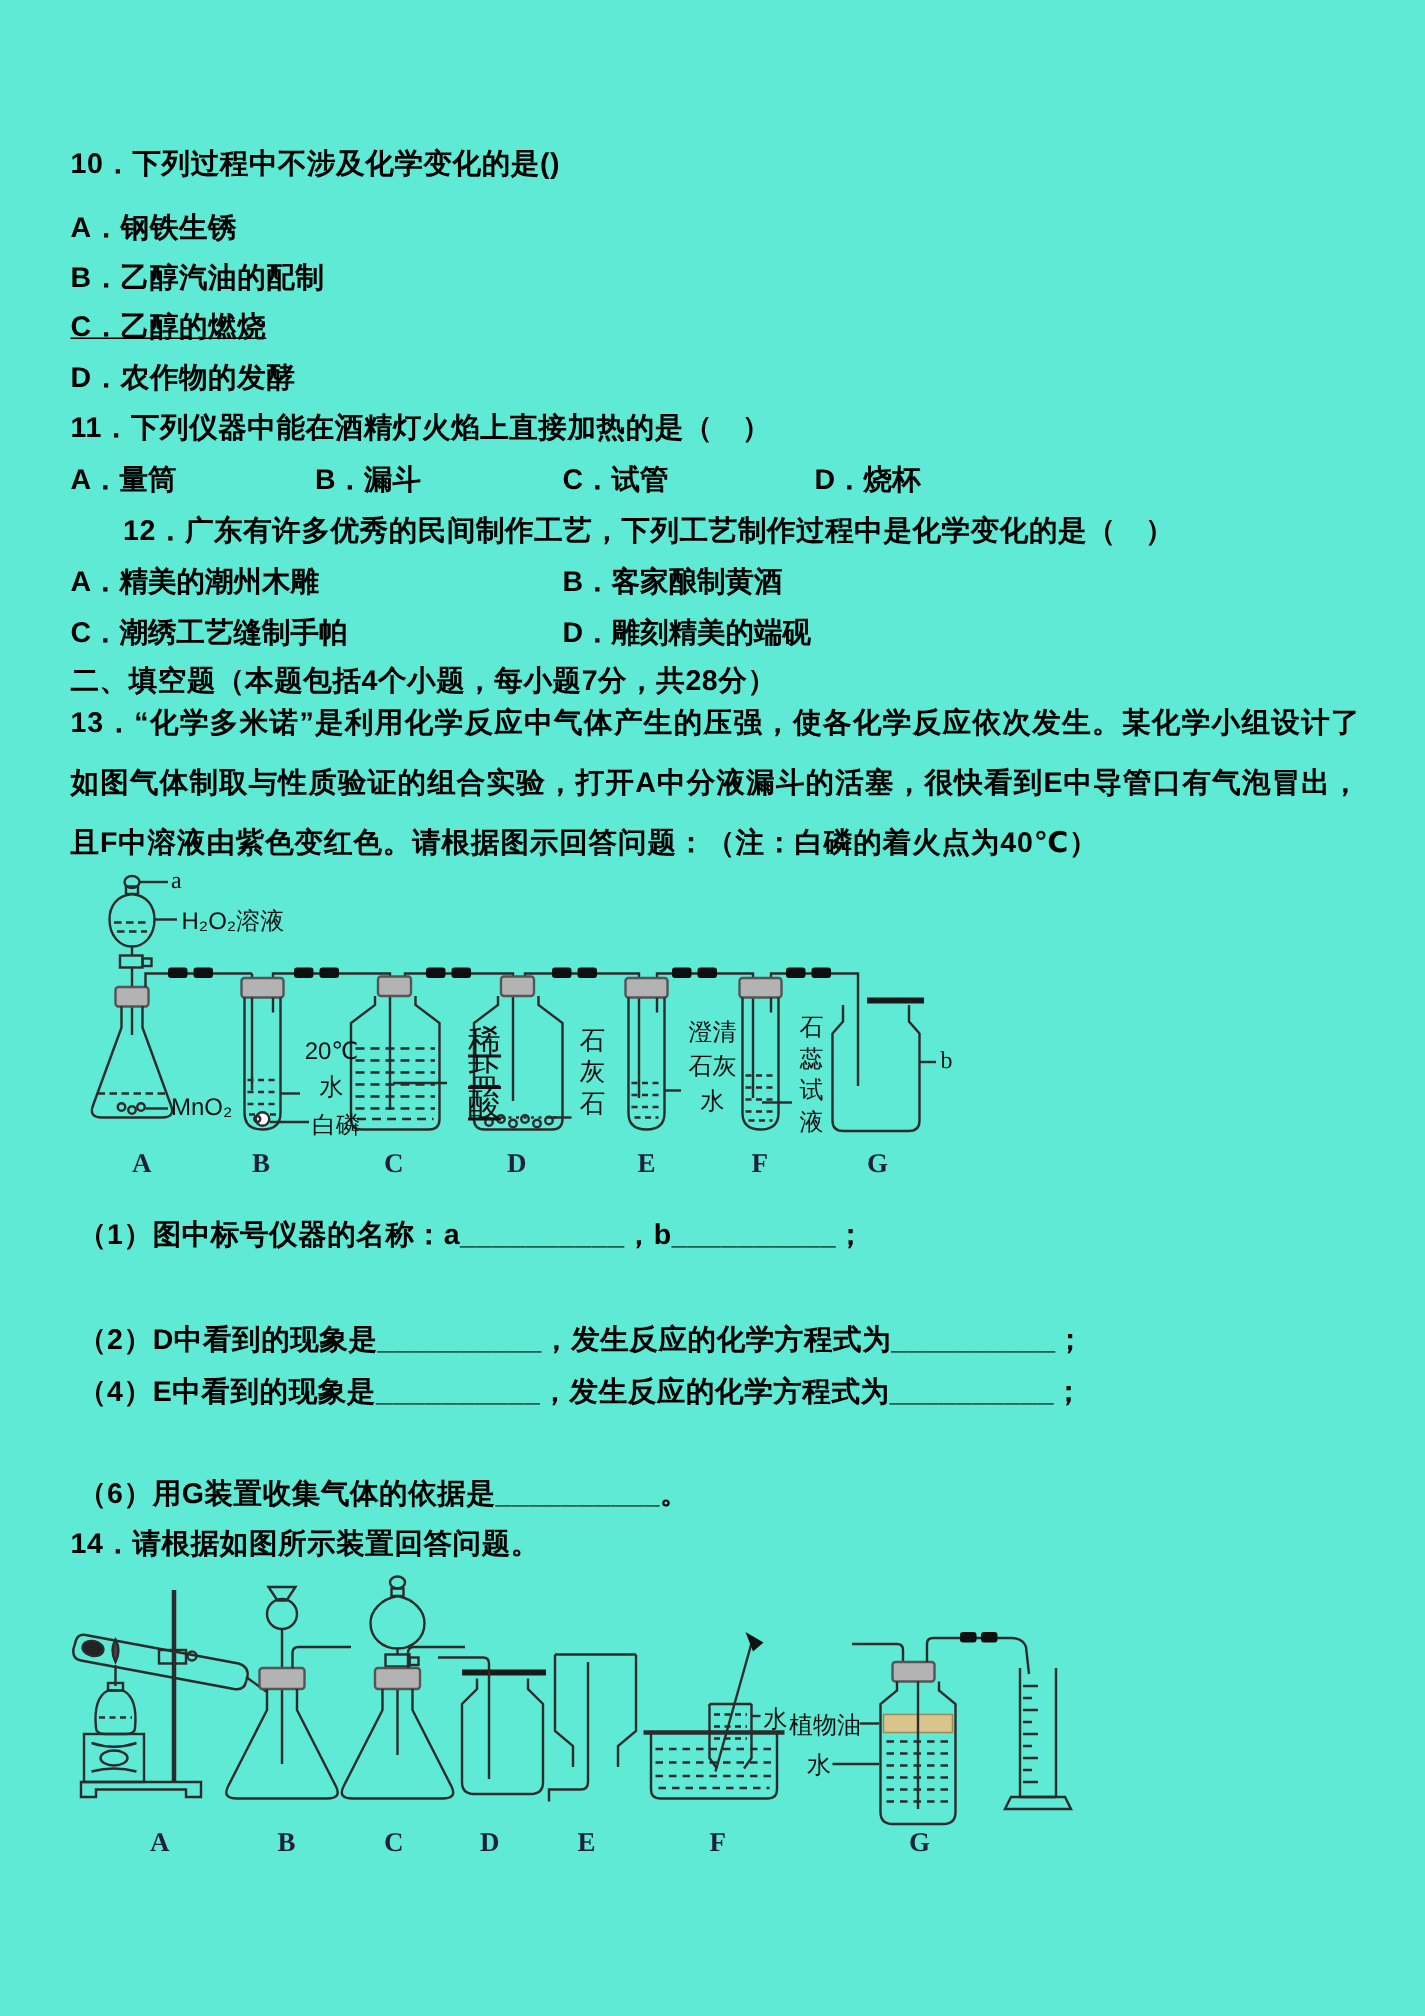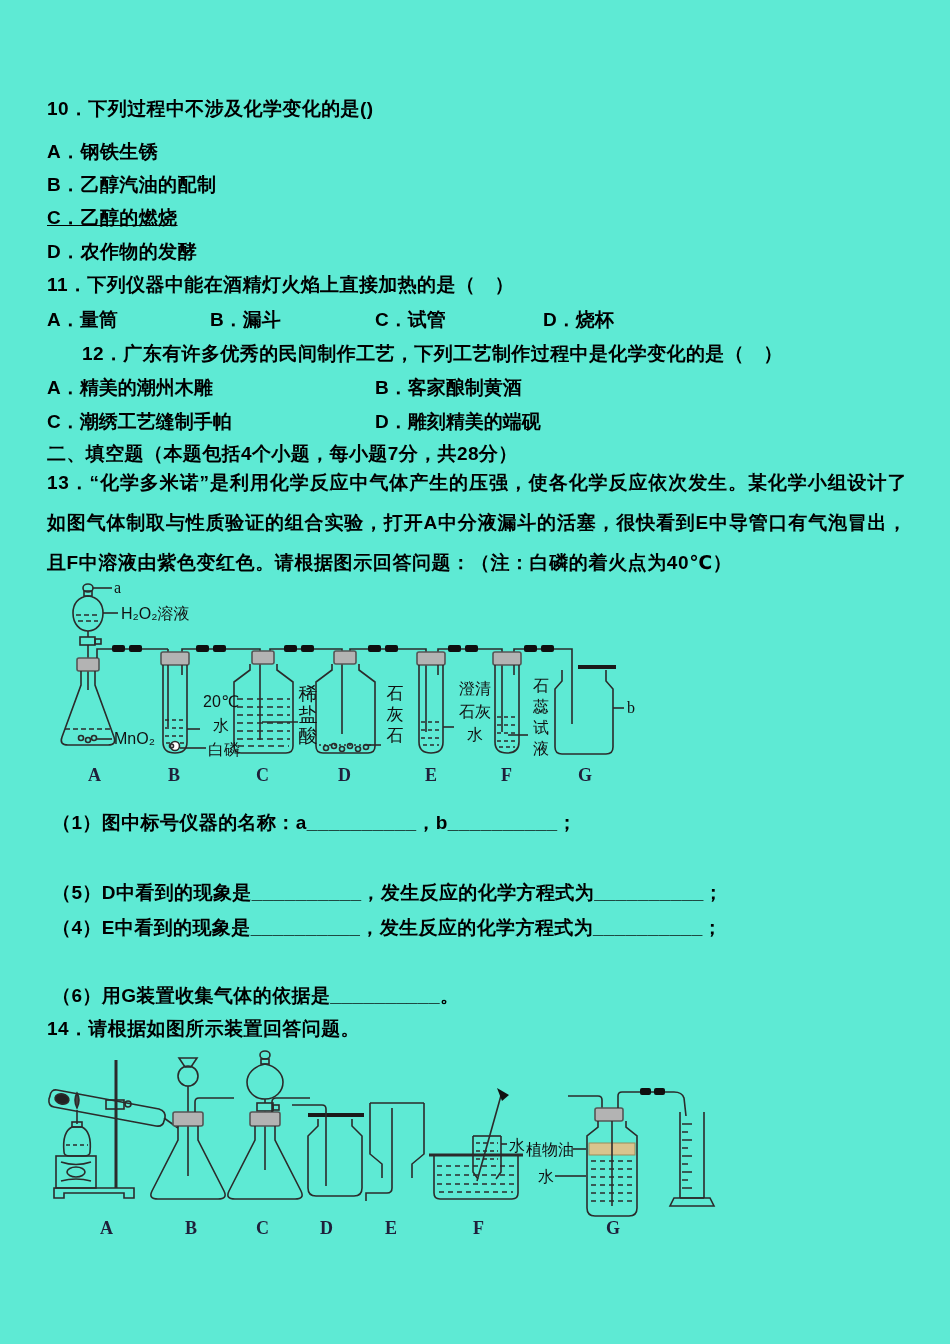--- a/index.html
+++ b/index.html
@@ -159,36 +159,36 @@
             <rect x="491" y="63" width="13" height="7" rx="2"></rect>
         </g>
       </g>
     </svg>
     <span class="dlabel" style="left:64px; top:-3px; font-family:'Liberation Serif',serif;">a</span>
     <span class="dlabel" style="left:71px; top:22px;">H₂O₂溶液</span>
     <span class="dlabel" style="left:64px; top:148px; font-size:16px;">MnO₂</span>
     <span class="dlabel ctext" style="left:148px; top:108px;">20℃</span>
     <span class="dlabel ctext" style="left:148px; top:132px;">水</span>
     <span class="dlabel" style="left:158px; top:158px;">白磷</span>
-    <span class="dlabel vtext" style="left:248px; top:101px; font-size:19px;">稀盐酸</span>
+    <span class="dlabel vtext" style="left:262px; top:101px; font-size:22px;text-decoration:underline;">稀盐酸</span>
     <span class="dlabel vtext" style="left:335px; top:101px; font-size:17px;">石灰石</span>
     <span class="dlabel v2text" style="left:406px; top:95px;">澄清石灰水</span>
     <span class="dlabel vtext" style="left:481px; top:93px;">石蕊试液</span>
     <span class="dlabel" style="left:577px; top:117px; font-family:'Liberation Serif',serif;">b</span>
     <span class="letter" style="left:38px;  top:183px;">A</span>
     <span class="letter" style="left:118px; top:183px;">B</span>
     <span class="letter" style="left:206px; top:183px;">C</span>
     <span class="letter" style="left:288px; top:183px;">D</span>
     <span class="letter" style="left:375px; top:183px;">E</span>
     <span class="letter" style="left:451px; top:183px;">F</span>
     <span class="letter" style="left:528px; top:183px;">G</span>
   </div>
 
   <div class="t" style="left:52px; top:810px;">（1）图中标号仪器的名称：a__________，b__________；</div>
-  <div class="t" style="left:52px; top:880px;">（5）D中看到的现象是__________，发生反应的化学方程式为__________；</div>
+  <div class="t" style="left:52px; top:880px;">（2）D中看到的现象是__________，发生反应的化学方程式为__________；</div>
   <div class="t" style="left:52px; top:915px;">（4）E中看到的现象是__________，发生反应的化学方程式为__________；</div>
   <div class="t" style="left:52px; top:983px;">（6）用G装置收集气体的依据是__________。</div>
 
   <div class="t" style="left:47px; top:1016px;">14．请根据如图所示装置回答问题。</div>
 
   <div class="diagram" style="left:40px; top:1048px; width:700px; height:196px;">
     <svg width="700" height="196" viewBox="0 0 700 196">
       <g stroke="#2b2b2b" stroke-width="1.6" fill="none">
 
         <g>

